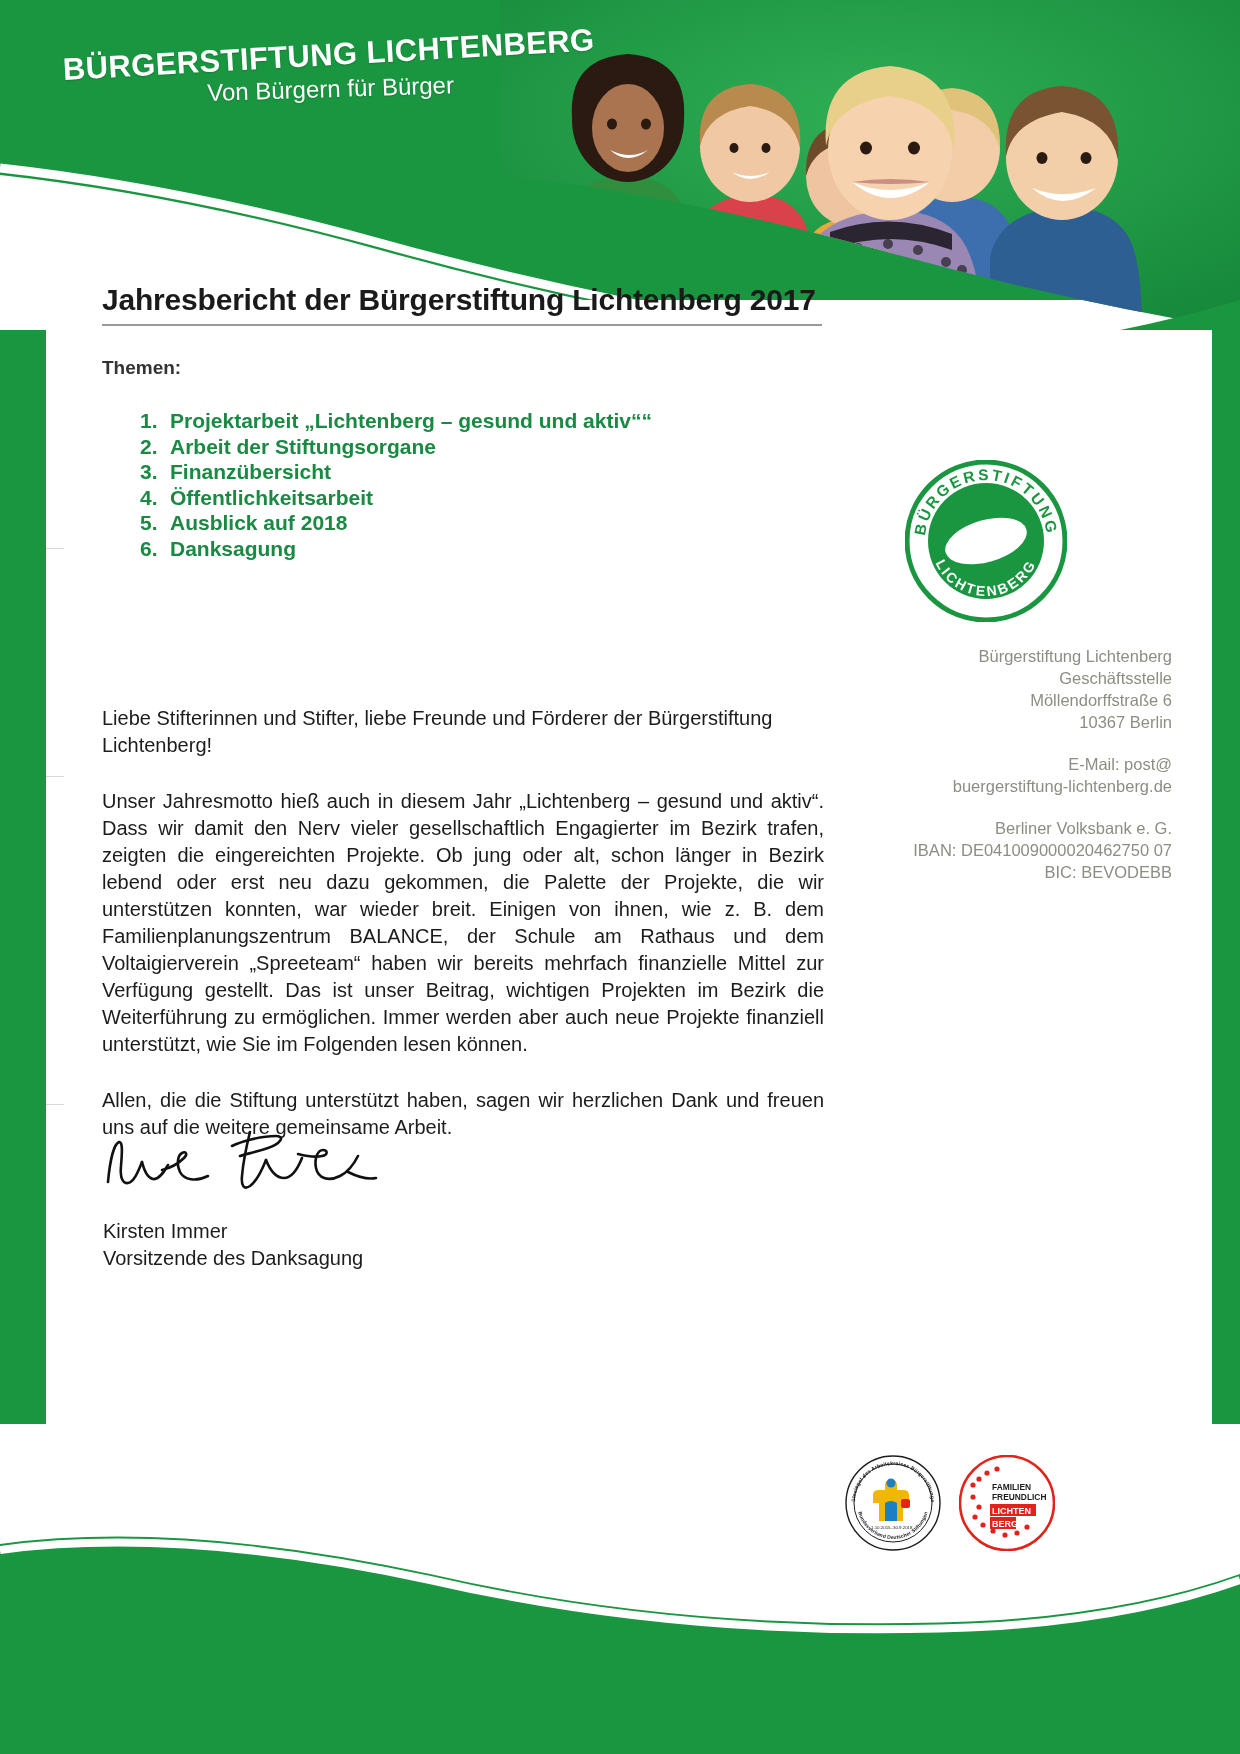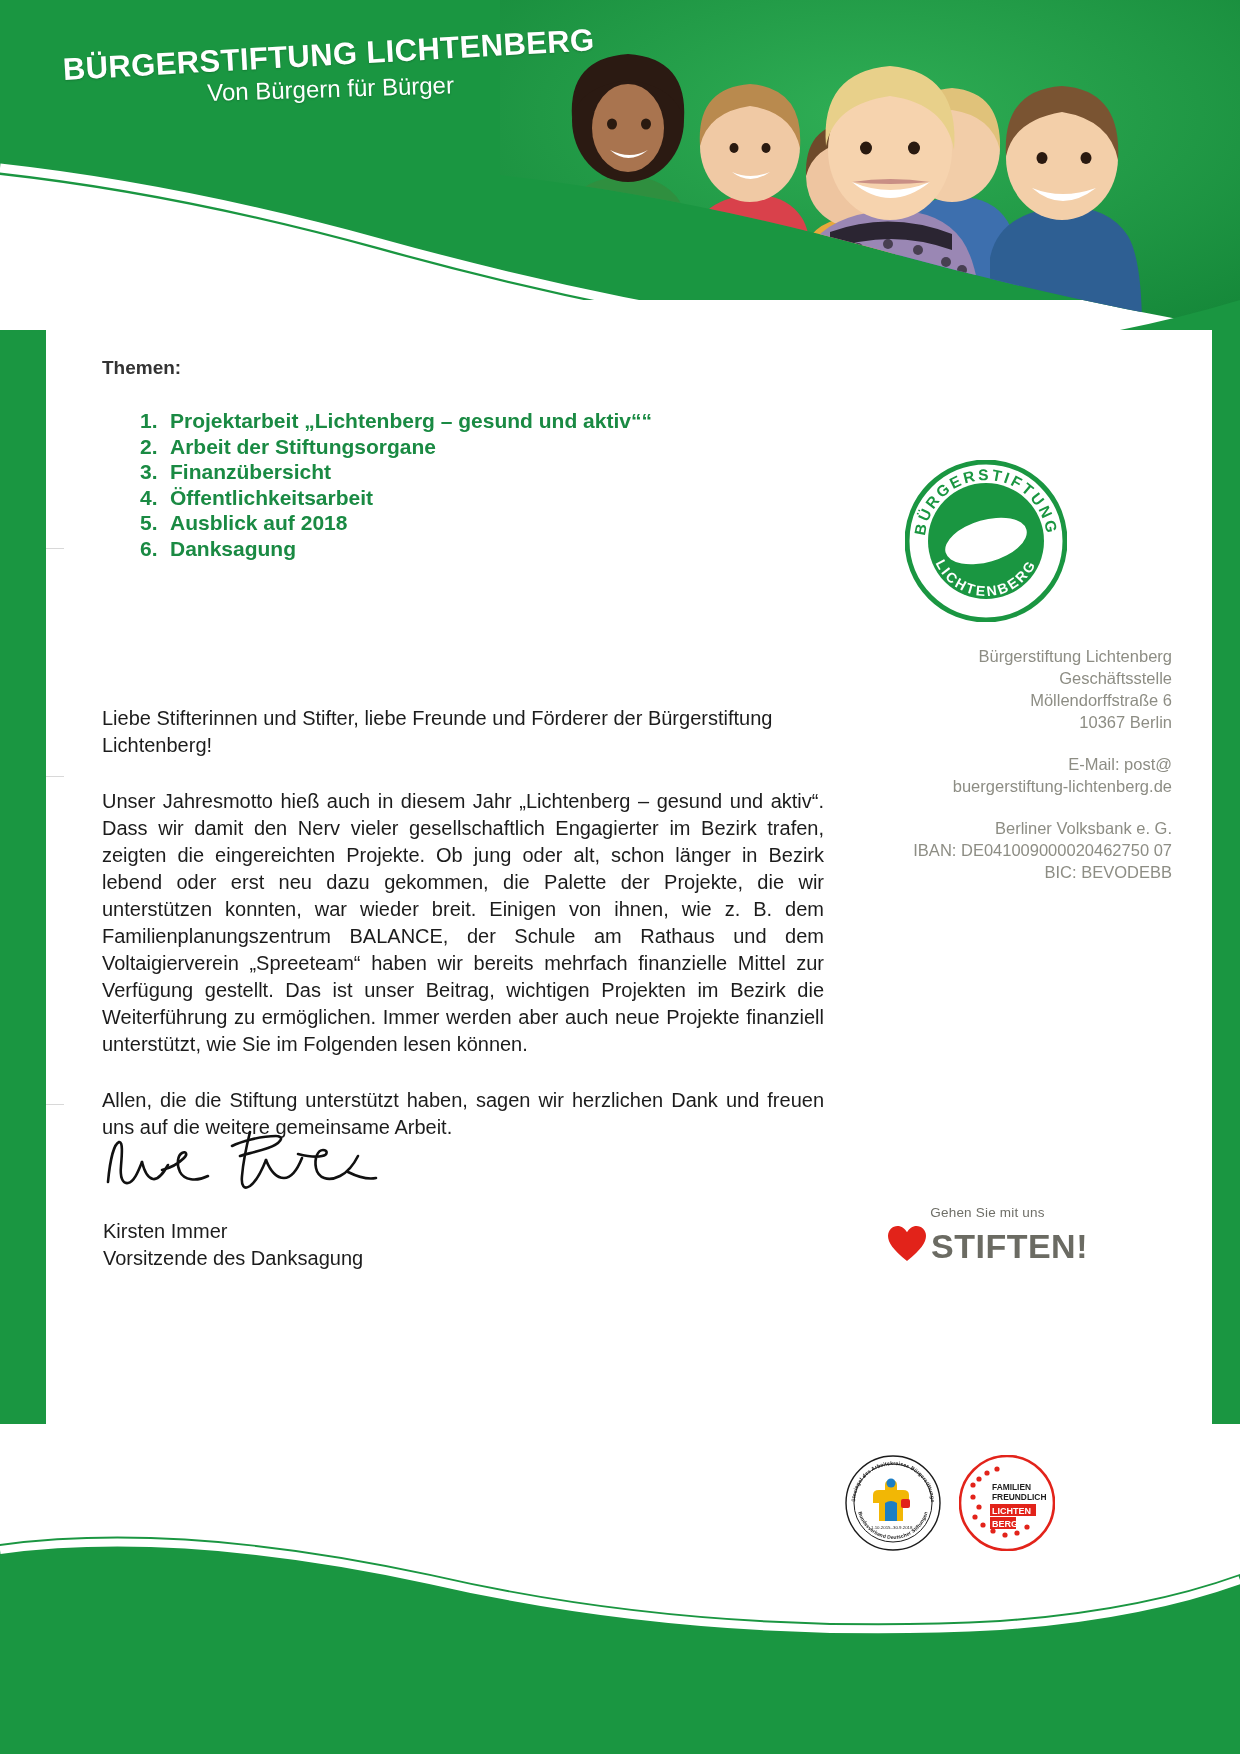--- a/index.html
+++ b/index.html
@@ -366,20 +366,21 @@
     <div class="logo-main">BÜRGERSTIFTUNG LICHTENBERG</div>
     <div class="logo-sub">Von Bürgern für Bürger</div>
   </div>
 
   <div class="tick" style="top:548px"></div>
   <div class="tick" style="top:776px"></div>
   <div class="tick" style="top:1104px"></div>
 
   <div class="content">
 
+    <div class="doc-title">Jahresbericht der Bürgerstiftung Lichtenberg 2017</div>
 
     <div class="themen-label">Themen:</div>
 
     <div class="toc">
       <div class="toc-row">
         <span class="toc-num">1.</span>
         <span class="toc-label">Projektarbeit  „Lichtenberg – gesund und aktiv““</span>
       </div>
       <div class="toc-row">
         <span class="toc-num">2.</span>
@@ -457,31 +458,20 @@
           <path d="M198,34 C206,36 214,38 222,36 C228,35 228,30 223,30 C218,30 214,38 216,48 C218,58 228,62 240,56 C248,52 254,44 258,36"></path>
           <path d="M248,52 C256,56 266,60 276,58"></path>
         </g>
       </svg>
     </div>
     <div class="signature-name">
       <div>Kirsten Immer</div>
       <div>Vorsitzende des Danksagung</div>
     </div>
 
-    <div class="stiften">
-      <div class="stiften-tag">Gehen Sie mit uns</div>
-      <div class="stiften-row">
-        <span style="display:inline-block;margin-right:4px;">
-          <svg width="40" height="38" viewBox="0 0 40 38" xmlns="http://www.w3.org/2000/svg">
-            <path d="M20,36 C6,25 1,17 1,11 C1,5 5.5,1 10.5,1 C14.5,1 18,3.6 20,7.2 C22,3.6 25.5,1 29.5,1 C34.5,1 39,5 39,11 C39,17 34,25 20,36 Z" fill="#e2231a"></path>
-          </svg>
-        </span>
-        <span class="stiften-word">STIFTEN!</span>
-      </div>
-    </div>
 
     <div class="footer-logos">
 
       <div>
         <svg width="96" height="96" viewBox="0 0 96 96" xmlns="http://www.w3.org/2000/svg">
           <defs>
             <path id="gsTop" d="M 10,48 A 38,38 0 0 1 86,48"></path>
             <path id="gsBot" d="M 12,48 A 36,36 0 0 0 84,48"></path>
           </defs>
           <circle cx="48" cy="48" r="47" fill="none" stroke="#1c1c1c" stroke-width="1.4"></circle>

